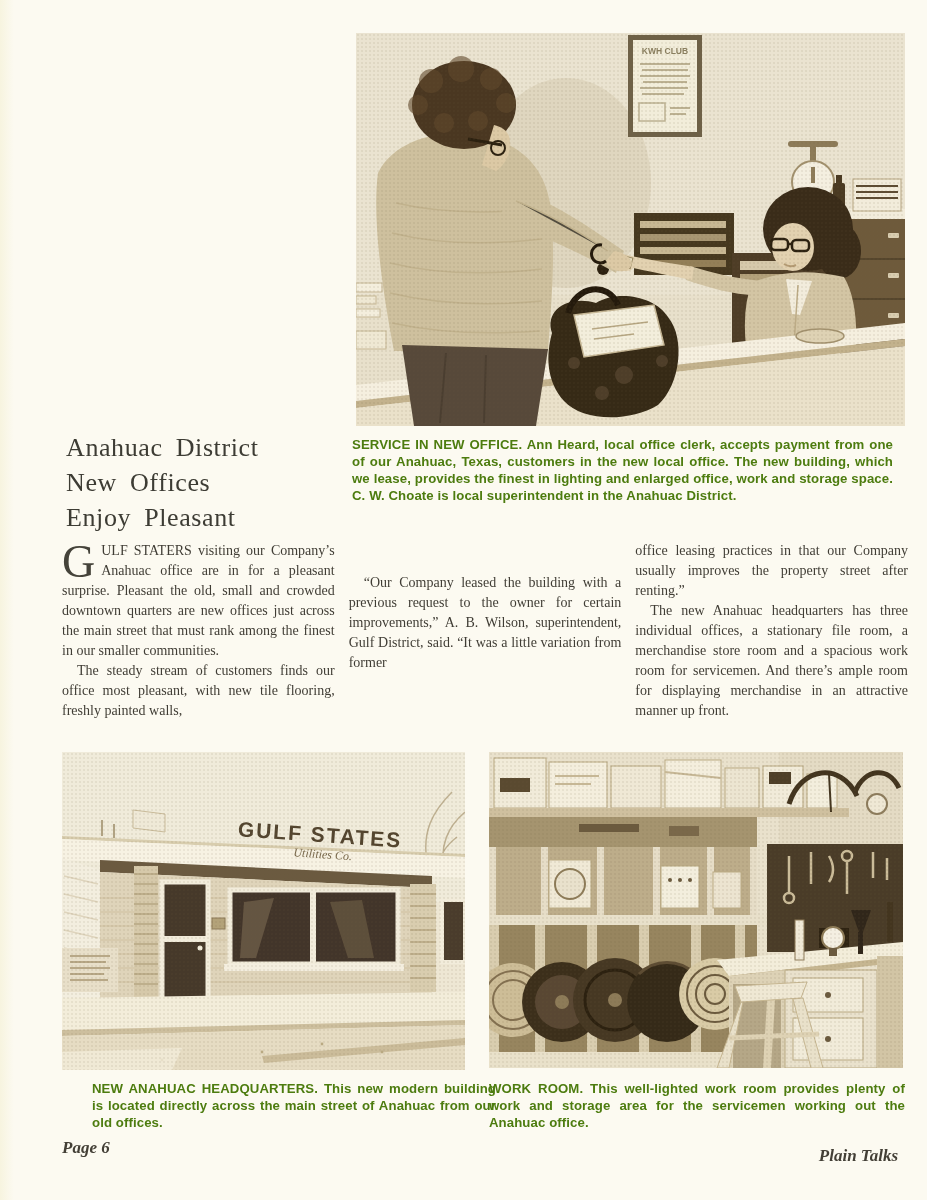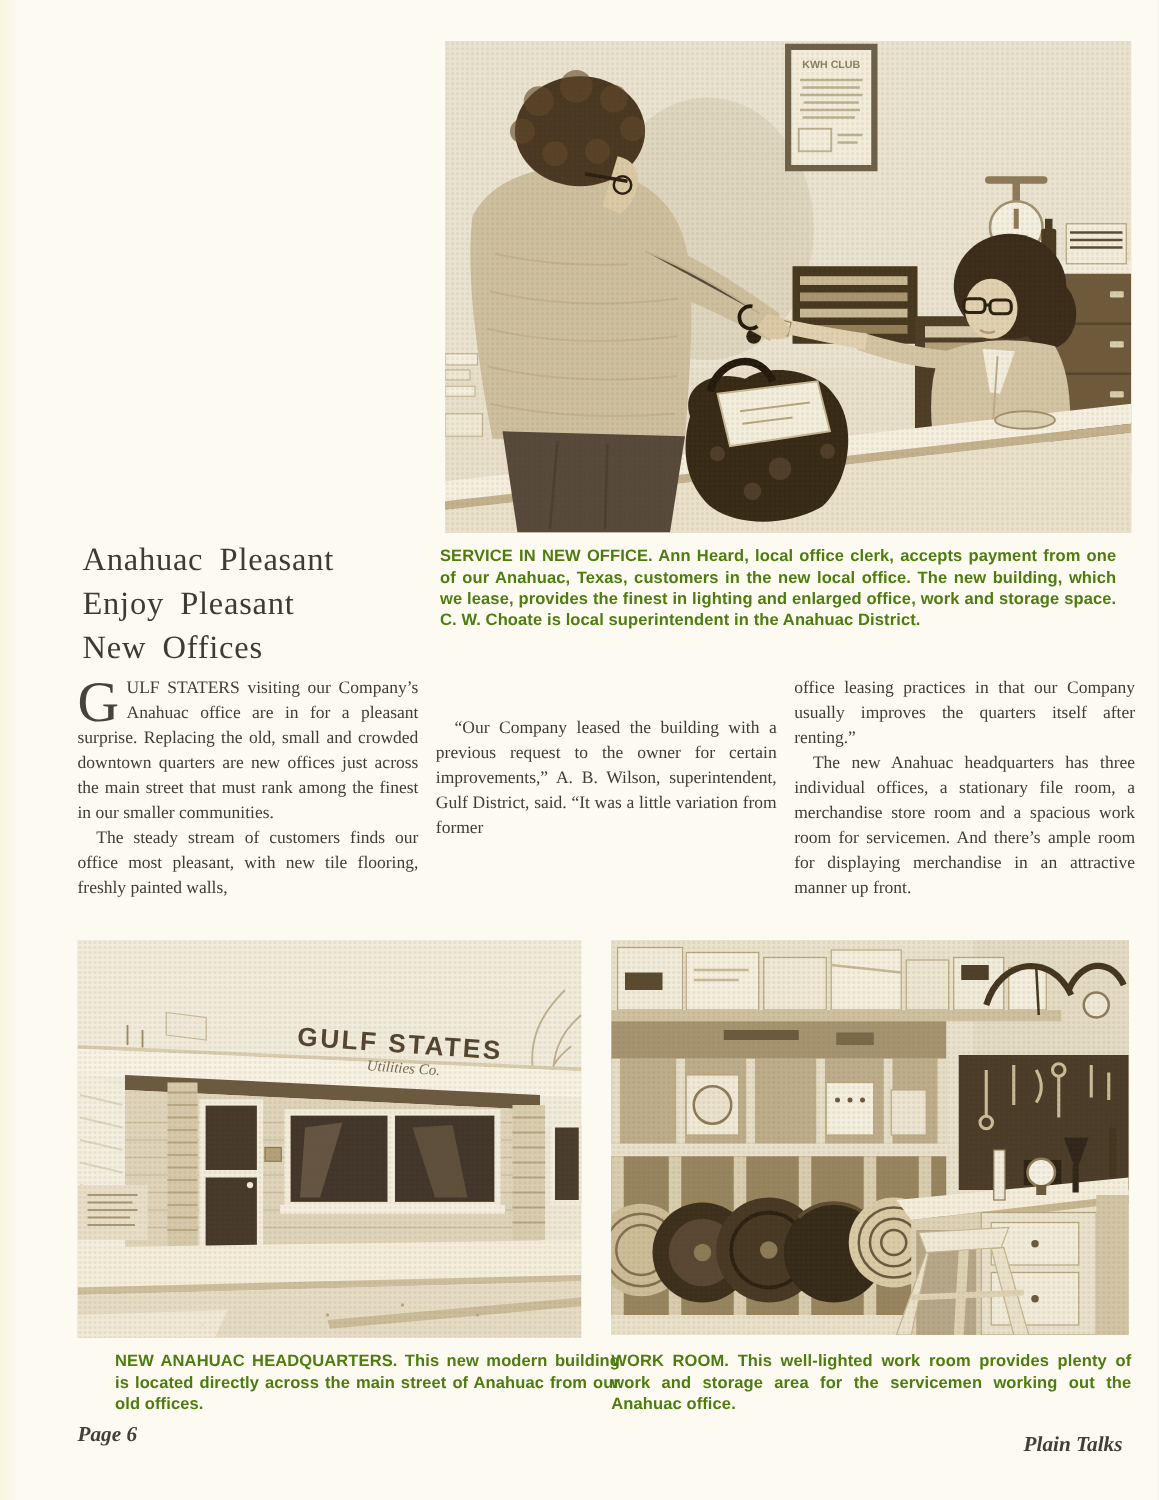--- a/index.html
+++ b/index.html
@@ -177,40 +177,40 @@
         <circle cx="142" cy="115" r="7" fill="none" stroke="#2c2110" stroke-width="2"></circle>
         <path d="M150,152 C200,170 236,196 268,218 L260,240 C228,222 188,202 144,190 Z" fill="#cec09e"></path>
         <path d="M160,168 c30,12 62,30 92,50" stroke="#b9a982" stroke-width="1.5" opacity="0.6"></path>
         <path d="M258,218 q14,2 18,12 q-2,10 -14,8 q-10,-2 -12,-10 z" fill="#dcc9a5"></path>
         <path d="M246,212 a9,9 0 1 0 4,16" fill="none" stroke="#241a0c" stroke-width="3"></path>
       </g>
     </svg>
   </section>
 
   <h1 class="headline">
-    <span>Anahuac Pleasant</span>
+    <span>Anahuac District</span>
+    <span>New Offices</span>
     <span>Enjoy Pleasant</span>
-    <span>New Offices</span>
   </h1>
 
   <p class="caption caption-top">
     <span>SERVICE IN NEW OFFICE.</span>
     <span>Ann Heard, local office clerk, accepts payment from one of our Anahuac, Texas, customers in the new local office. The new building, which we lease, provides the finest in lighting and enlarged office, work and storage space. C. W. Choate is local superintendent in the Anahuac District.</span>
   </p>
 
   <div class="columns">
     <div class="col">
-      <p><span class="dropcap">G</span><span>ULF STATERS visiting our Company’s Anahuac office are in for a pleasant surprise. Replacing the old, small and crowded downtown quarters are new offices just across the main street that must rank among the finest in our smaller communities.</span></p>
+      <p><span class="dropcap">G</span><span>ULF STATERS visiting our Company’s Anahuac office are in for a pleasant surprise. Pleasant the old, small and crowded downtown quarters are new offices just across the main street that must rank among the finest in our smaller communities.</span></p>
       <p class="indent">The steady stream of customers finds our office most pleasant, with new tile flooring, freshly painted walls,</p>
     </div>
     <div class="col">
       <p class="indent gap-top">“Our Company leased the building with a previous request to the owner for certain improvements,” A. B. Wilson, superintendent, Gulf District, said. “It was a little variation from former</p>
     </div>
     <div class="col">
-      <p>office leasing practices in that our Company usually improves the quarters itself after renting.”</p>
+      <p>office leasing practices in that our Company usually improves the property street after renting.”</p>
       <p class="indent">The new Anahuac headquarters has three individual offices, a stationary file room, a merchandise store room and a spacious work room for servicemen. And there’s ample room for displaying merchandise in an attractive manner up front.</p>
     </div>
   </div>
 
   <section class="photo photo-bl">
     <svg viewBox="0 0 403 318" preserveAspectRatio="none">
       <rect width="403" height="318" fill="#f0ebda"></rect>
       <rect y="150" width="403" height="168" fill="#ece5d1" opacity="0.7"></rect>
       <path d="M390,40 C370,60 360,80 365,110 M403,60 C385,75 378,95 382,115 M395,85 C382,95 376,105 378,118" stroke="#b3a37f" stroke-width="1.5" fill="none" opacity="0.8"></path>
       <g>

